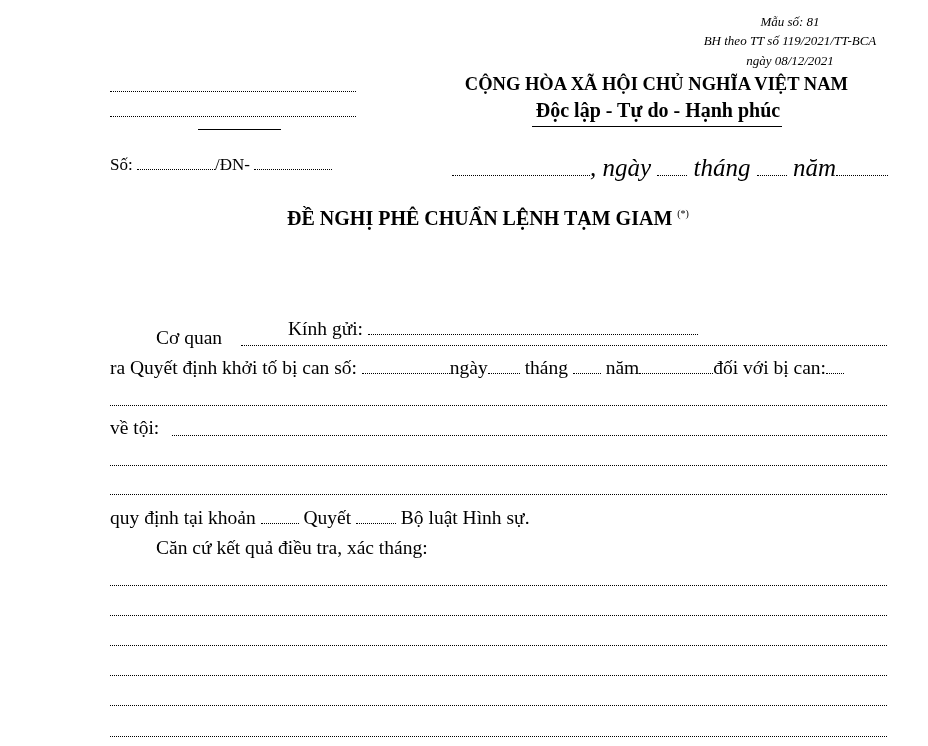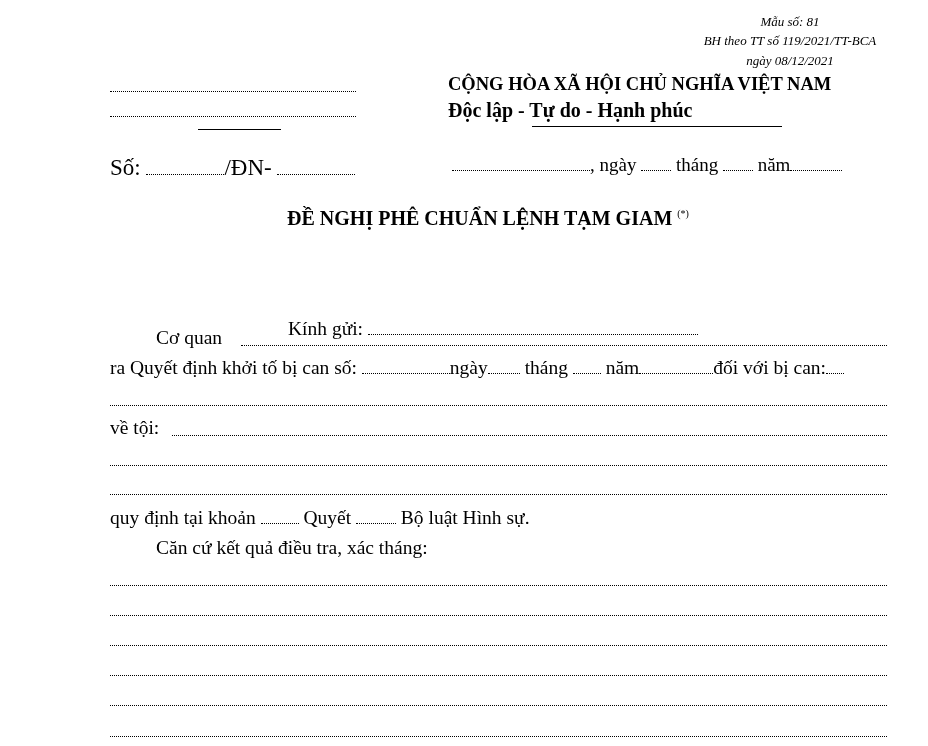--- a/index.html
+++ b/index.html
@@ -18,31 +18,31 @@
 <body>
 
 <div class="abs small-it" style="left:690px; top:14px; width:200px;">Mẫu số: 81</div>
 <div class="abs small-it" style="left:680px; top:33px; width:220px;font-style:italic;">BH theo TT số 119/2021/TT-BCA</div>
 <div class="abs small-it" style="left:690px; top:53px; width:200px;font-style:italic;">ngày 08/12/2021</div>
 
 <div class="dline" style="left:110px; top:91px; width:246px;"></div>
 <div class="dline" style="left:110px; top:116px; width:246px;"></div>
 <div class="sline" style="left:198px; top:129px; width:83px;"></div>
 
-<div class="abs hdr-b" style="left:448px; top:74px; width:420px; text-align:left;">CỘNG HÒA XÃ HỘI CHỦ NGHĨA VIỆT NAM</div>
-<div class="abs hdr-b" style="left:448px; top:99px; width:420px; font-size:20px;">Độc lập - Tự do - Hạnh phúc</div>
+<div class="abs hdr-b" style="left:428px; top:74px; width:420px; text-align:right;">CỘNG HÒA XÃ HỘI CHỦ NGHĨA VIỆT NAM</div>
+<div class="abs hdr-b" style="left:448px; top:99px; width:420px; text-align:center; font-size:20px;">Độc lập - Tự do - Hạnh phúc</div>
 <div class="sline" style="left:532px; top:126px; width:250px;"></div>
 
-<div class="abs body" style="left:110px; top:155px; font-size:23px;">
+<div class="abs body" style="left:110px; top:155px; font-size:17px;">
   <span>Số:</span>
   <span class="dots" style="width:78px;"></span><span>/ĐN-</span>
   <span class="dots" style="width:78px;"></span>
 </div>
 
-<div class="abs body" style="left:452px; top:154px; font-size:19px; text-align:right;">
+<div class="abs body" style="left:452px; top:154px; font-size:25px; font-style:italic;text-align:right;">
   <span class="dots" style="width:138px;"></span><span>,</span>
   <span>ngày</span>
   <span class="dots" style="width:30px;"></span>
   <span>tháng</span>
   <span class="dots" style="width:30px;"></span>
   <span>năm</span><span class="dots" style="width:52px;"></span>
 </div>
 
 <div class="abs" style="left:0; top:207px; width:928px; text-align:center; font-weight:bold; font-size:20px;">
   <span style="margin-left:48px;">ĐỀ NGHỊ PHÊ CHUẨN LỆNH TẠM GIAM</span>

